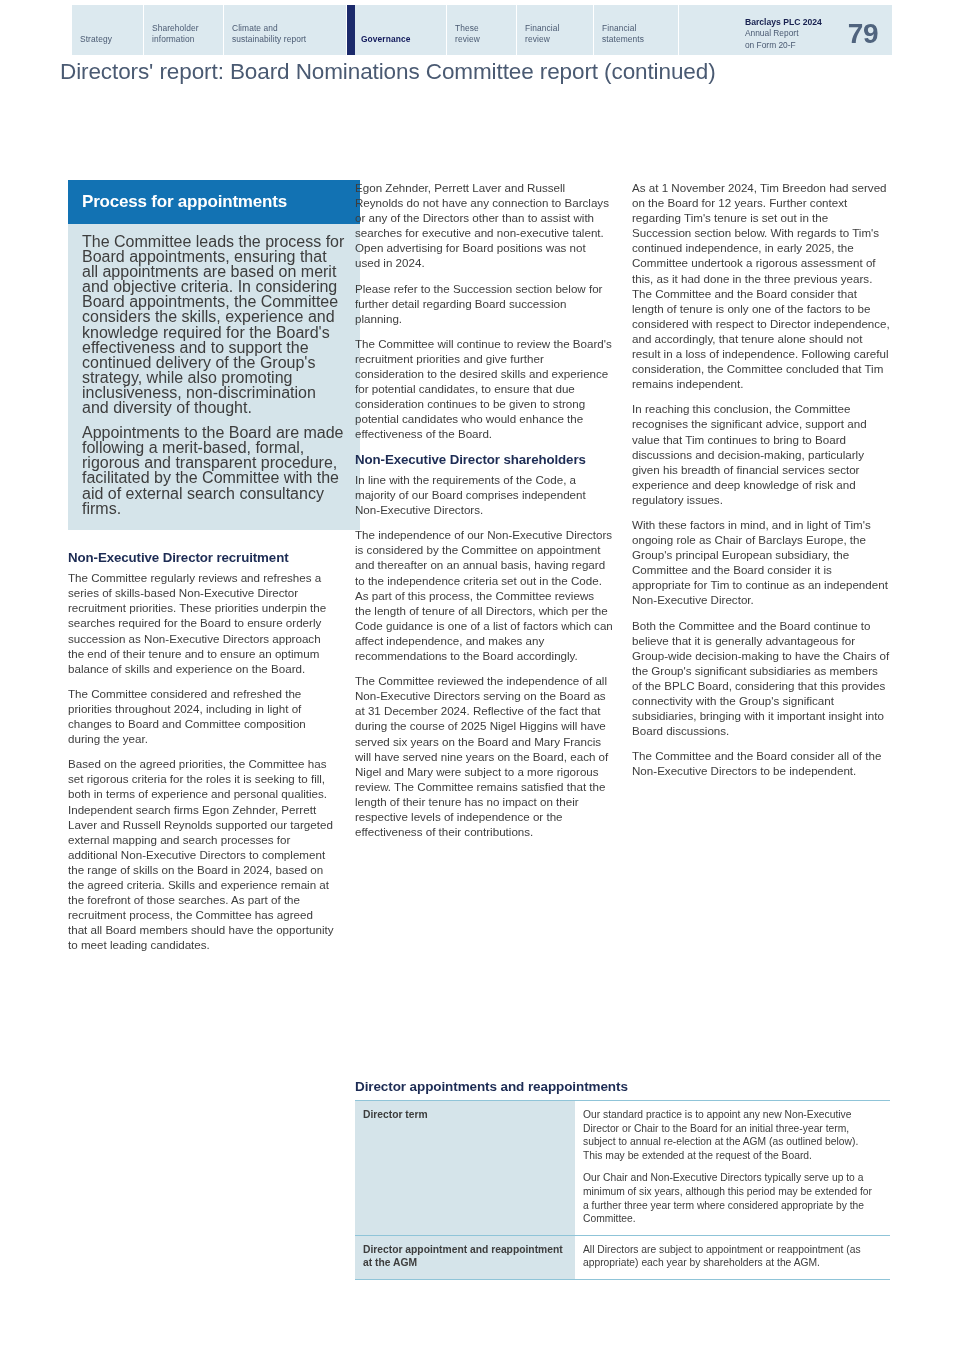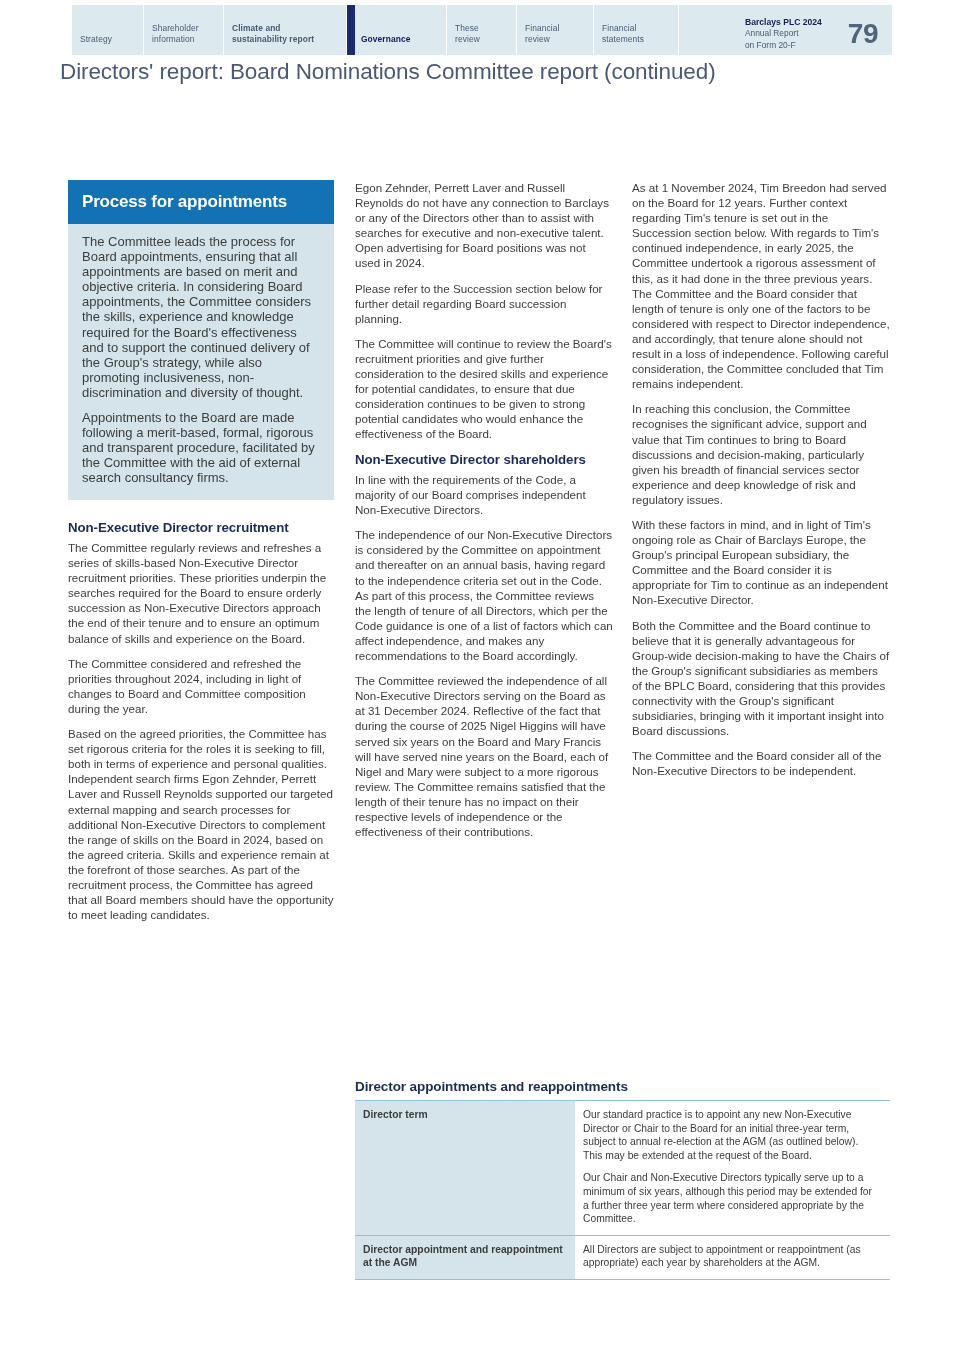--- a/index.html
+++ b/index.html
@@ -35,21 +35,21 @@
     padding: 0 0 10px 8px;
     box-sizing: border-box;
     border-right: 1px solid #ffffff;
     font-size: 8.4px;
     line-height: 11px;
     color: #4a5a72;
     letter-spacing: 0.1px;
   }
   .nav-tab.w-strategy   { width: 72px; }
   .nav-tab.w-shareholder{ width: 80px; }
-  .nav-tab.w-climate    { width: 123px; font-weight: bold; }
+  .nav-tab.w-climate    { width: 123px; }
   .nav-tab.w-governance { width: 100px; }
   .nav-tab.w-risk       { width: 70px; }
   .nav-tab.w-finrev     { width: 77px; }
   .nav-tab.w-finstate   { width: 85px; }
 
   .nav-tab.active {
     font-weight: bold;
     color: #11195b;
     padding-left: 14px;
   }
@@ -113,36 +113,36 @@
     line-height: 15.1px;
     color: #3d3d3d;
   }
   .col p { margin: 0 0 10px 0; }
   .col-1 { left: 68px;  width: 266px; }
   .col-2 { left: 355px; width: 258px; }
   .col-3 { left: 632px; width: 258px; }
 
   
   .highlight-box {
-    width: 266px;
+    width: 292px;
     background: #d5e4ea;
     margin-bottom: 20px;
   }
   .highlight-head {
     background: #1272b3;
     color: #ffffff;
     font-size: 17px;
     line-height: 21px;
     font-weight: bold;
     padding: 11px 14px 12px 14px;
     letter-spacing: -0.2px;
   }
   .highlight-body {
     padding: 10px 14px 14px 14px;
-    font-size: 13px;
+    font-size: 16px;
     line-height: 15.1px;
     color: #3d3d3d;
   }
   .highlight-body p { margin: 0 0 10px 0; }
   .highlight-body p:last-child { margin-bottom: 0; }
 
   
   h2.sec-head {
     margin: 4px 0 4px 0;
     font-size: 13.3px;

